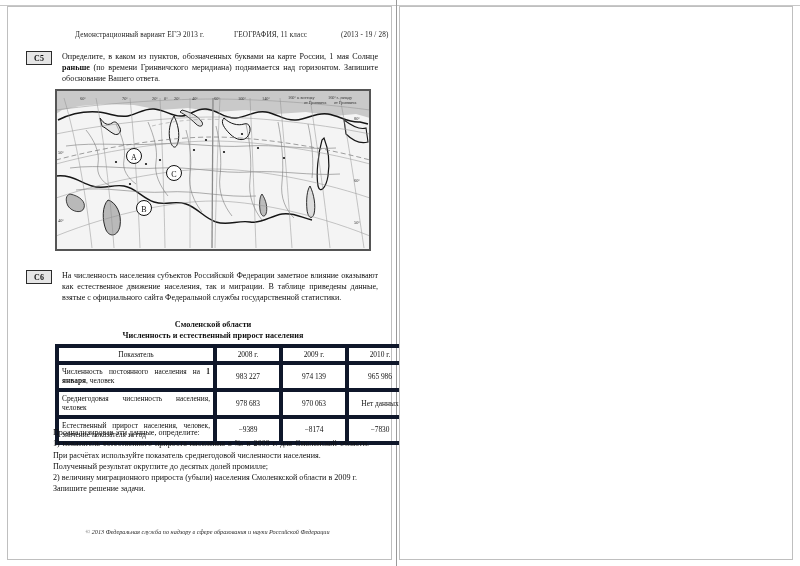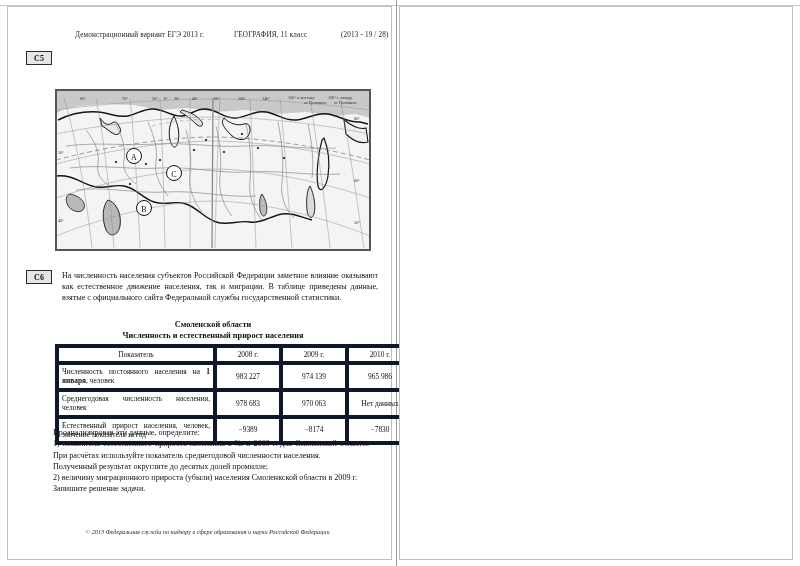--- a/index.html
+++ b/index.html
@@ -200,20 +200,25 @@
     <div class="runhead rh-left">
       <span class="rh-part">Демонстрационный вариант ЕГЭ 2013 г.</span>
       <span class="rh-gap-1"></span>
       <span class="rh-part">ГЕОГРАФИЯ, 11 класс</span>
       <span class="rh-gap-2"></span>
       <span class="rh-part">(2013 - 19 / 28)</span>
     </div>
 
     <div class="task" id="task-c5">
       <div class="task-tag">C5</div>
+      <div class="task-body">
+        <p>
+          <span>Определите, в каком из пунктов, обозначенных буквами на карте России, 1 мая Солнце </span><b>раньше</b><span> (по времени Гринвичского меридиана) поднимается над горизонтом. Запишите обоснование Вашего ответа.</span>
+        </p>
+      </div>
     </div>
 
     <div class="map-wrap">
       <svg width="314" height="160" viewBox="0 0 314 160" xmlns="http://www.w3.org/2000/svg">
         <defs>
           <clipPath id="mapclip">
               <rect x="0" y="0" width="314" height="160"></rect>
             </clipPath>
         </defs>
         <g clip-path="url(#mapclip)">

